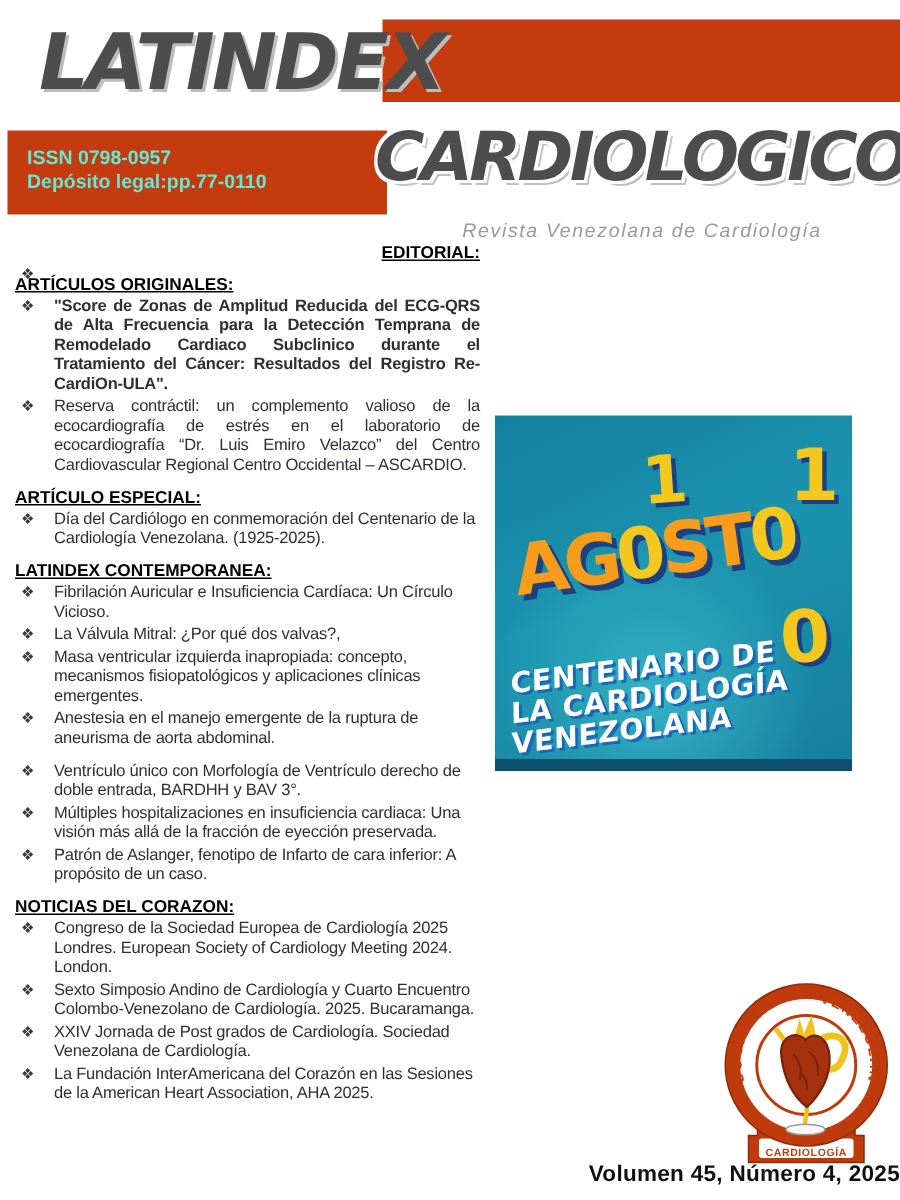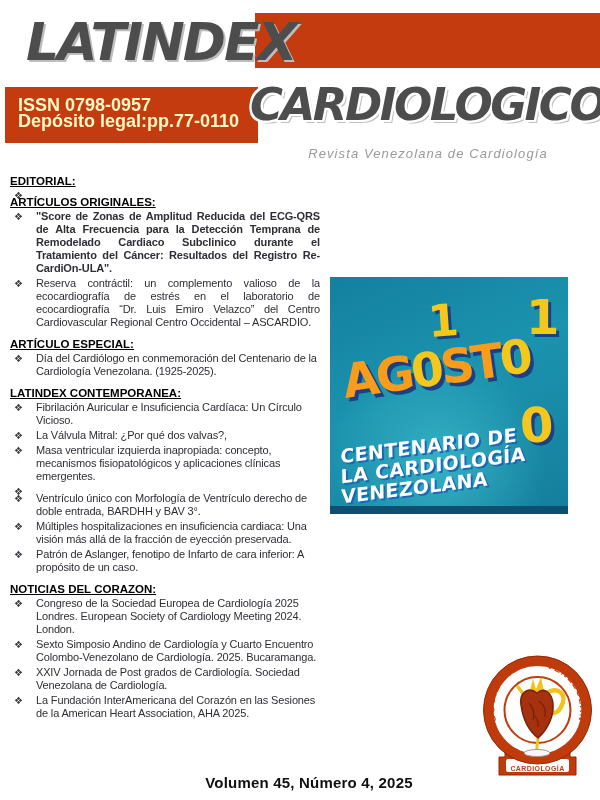--- a/index.html
+++ b/index.html
@@ -5,33 +5,33 @@
   html,body{margin:0;padding:0;background:#e8e8e8;}
   #page{position:relative;width:600px;height:800px;background:#ffffff;overflow:hidden;
         font-family:"Liberation Sans",sans-serif;}
 
   
   .red-block{position:absolute;left:255px;top:13px;width:345px;height:55px;background:#c43b10;}
   .title1{position:absolute;left:26px;top:14px;font-family:"DejaVu Sans",sans-serif;
           font-weight:bold;font-style:italic;font-size:52px;line-height:56px;color:#4d4d4d;
           letter-spacing:-2px;text-shadow:2px 2px 0 #bdbdbd;z-index:3;}
   .red-banner{position:absolute;left:5px;top:87px;width:253px;height:56px;background:#c43b10;z-index:1;}
-  .issn{position:absolute;left:13px;top:10px;color:#fef9c3;font-weight:bold;font-size:18px;line-height:16px;}
+  .issn{position:absolute;left:13px;top:10px;color:#5eead4;font-weight:bold;font-size:13px;line-height:16px;}
   .title2{position:absolute;left:250px;top:76px;font-family:"DejaVu Sans",sans-serif;
           font-weight:bold;font-style:italic;font-size:45px;line-height:58px;color:#4d4d4d;
           letter-spacing:-2.5px;z-index:4;
           text-shadow:-2px -2px 0 #fff,2px -2px 0 #fff,-2px 2px 0 #fff,2px 2px 0 #fff,
                       0 -2px 0 #fff,0 2px 0 #fff,-2px 0 0 #fff,2px 0 0 #fff,3px 3px 0 #c0c0c0;}
   .tagline{position:absolute;left:258px;top:146px;width:340px;text-align:center;color:#9a9a9a;
            font-size:13px;line-height:16px;letter-spacing:1.1px;z-index:2;font-style:italic;}
 
   
   .toc{position:absolute;left:10px;top:163px;width:310px;color:#2e2e36;z-index:2;}
   .toc-sec{margin-top:9px;}
-  .toc-sec:first-child{margin-top:12px;}
+  .toc-sec:first-child{margin-top:0;text-align:right;}
   .sec-h{margin:0 0 2px 0;font-size:11.5px;font-weight:bold;color:#000;
          text-decoration:underline;letter-spacing:0;}
   .toc-item{position:relative;padding-left:26px;margin-bottom:2px;font-size:11px;
             line-height:13px;letter-spacing:-0.15px;}
   .blt{position:absolute;left:4px;top:0;font-size:10px;color:#3a3a44;}
   .just .itx{display:block;text-align:justify;}
   .bold .itx{font-weight:bold;}
 
   
   .poster{position:absolute;left:330px;top:277px;width:238px;height:237px;overflow:hidden;
@@ -48,21 +48,21 @@
           transform:rotate(-8deg);text-shadow:3px 4px 0 #1d3f85;white-space:nowrap;}
   .p-word .oo{color:#f3c71e;}
   .p-cent{position:absolute;left:10px;top:158px;color:#ffffff;font-family:"DejaVu Sans",sans-serif;
           font-weight:800;font-size:19px;line-height:20px;letter-spacing:0.4px;
           transform:rotate(-7deg) skewX(-6deg);text-shadow:2px 2px 0 #1a67b8;white-space:nowrap;}
 
   
   .logo{position:absolute;left:481px;top:653px;width:113px;height:127px;z-index:2;}
 
   
-  .volume{position:absolute;left:0;top:774px;width:100%;text-align:center;padding-left:18px;
+  .volume{position:absolute;left:0;top:774px;width:100%;text-align:right;padding-left:18px;
           box-sizing:border-box;font-size:15px;font-weight:bold;color:#101010;letter-spacing:0.2px;}
 </style>
 </head>
 <body>
 
 <div id="page">
 
   <div class="red-block"></div>
   <div class="title1">LATINDEX</div>
 
@@ -116,20 +116,21 @@
       <div class="toc-item">
         <span class="blt">❖</span>
         <span class="itx">La Válvula Mitral: ¿Por qué dos valvas?,</span>
       </div>
       <div class="toc-item">
         <span class="blt">❖</span>
         <span class="itx">Masa ventricular izquierda inapropiada: concepto, mecanismos fisiopatológicos y aplicaciones clínicas emergentes.</span>
       </div>
       <div class="toc-item">
         <span class="blt">❖</span>
+        <span class="itx">Anestesia en el manejo emergente de la ruptura de aneurisma de aorta abdominal.</span>
       </div>
     </section>
 
     <section class="toc-sec">
       <div class="toc-item">
         <span class="blt">❖</span>
         <span class="itx">Ventrículo único con Morfología de Ventrículo derecho de doble entrada, BARDHH y BAV 3°.</span>
       </div>
       <div class="toc-item">
         <span class="blt">❖</span>

